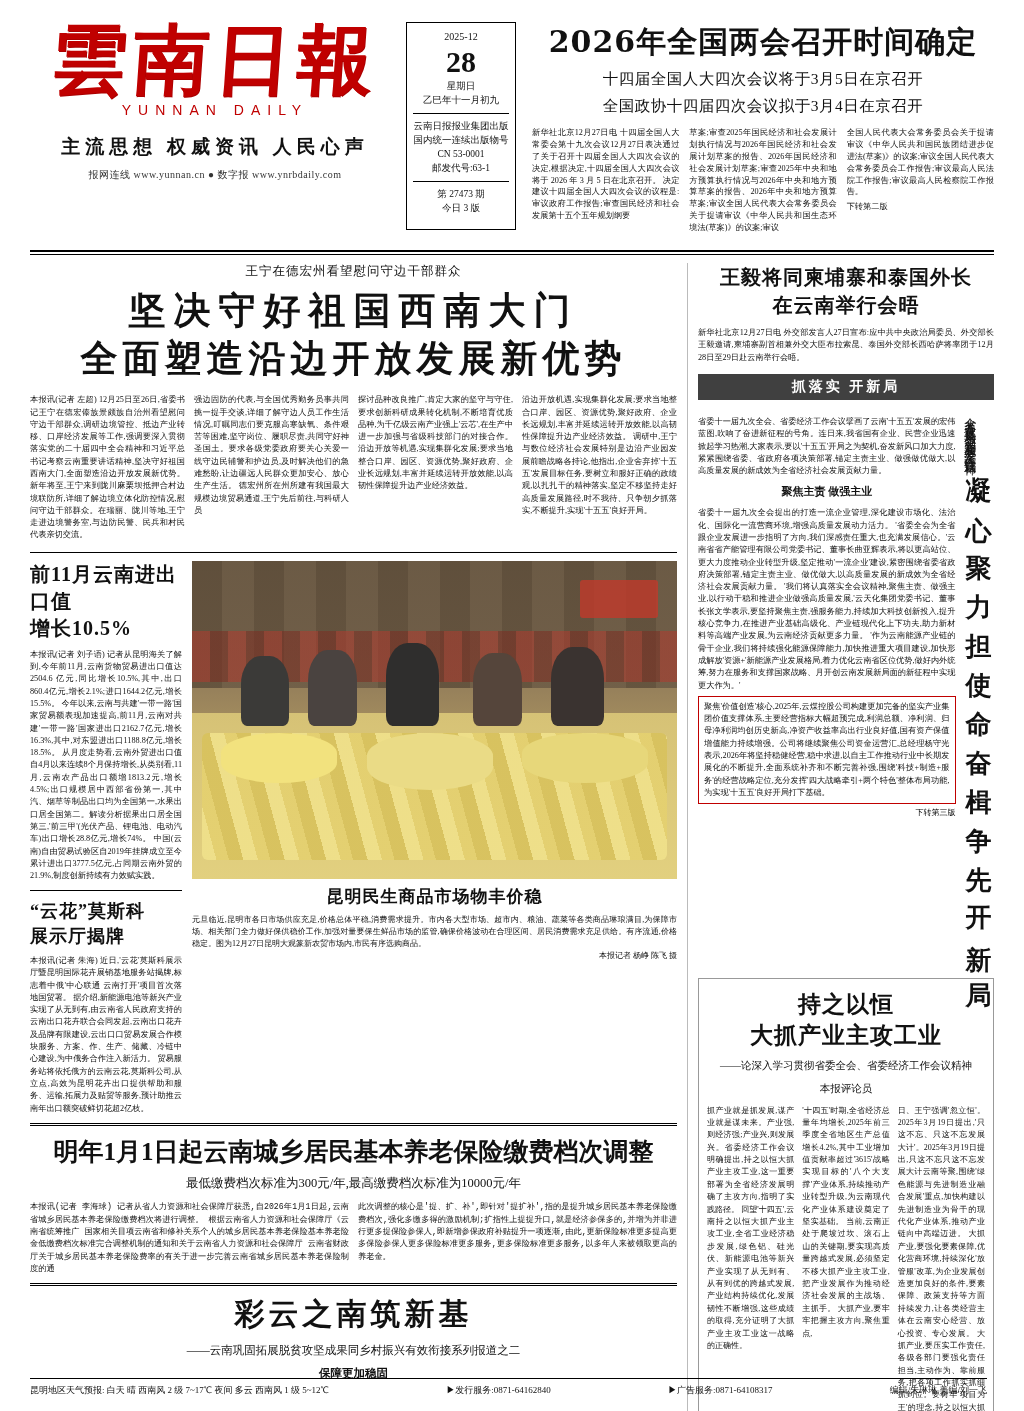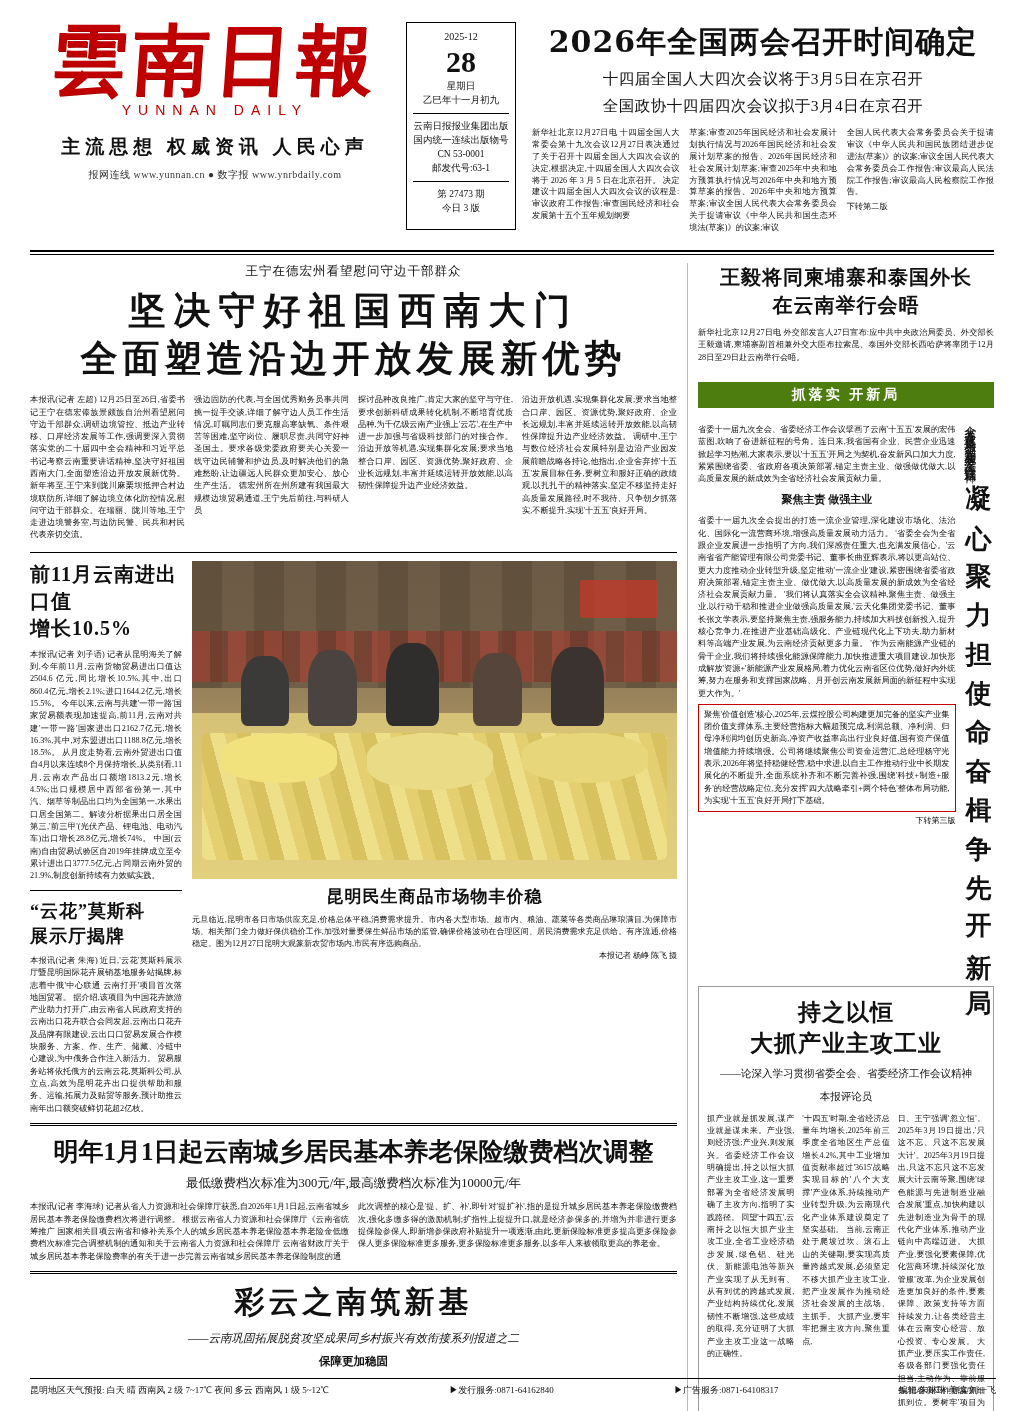--- a/index.html
+++ b/index.html
@@ -50,47 +50,47 @@
   .sub-h.small{font-size:18px;}
   .byline{font-size:8.2px;text-align:justify;line-height:1.5;margin-top:7px;}
   .photo{width:100%;height:318px;background:linear-gradient(#d8cbb0,#b9a98a);position:relative;overflow:hidden;border:0;}
   .photo-cap{font-size:17px;font-weight:bold;text-align:center;margin-top:6px;letter-spacing:1px;}
   .photo-note{font-size:8px;line-height:1.5;text-align:justify;margin-top:6px;}
   .photo-credit{text-align:right;display:block;}
 
   .hl2{font-size:25px;font-weight:bold;text-align:center;letter-spacing:0px;margin-top:10px;line-height:1.3;}
   .hl2-sub{font-size:12.5px;text-align:center;margin-top:7px;}
 
-  .three-cols{display:flex;gap:9px;margin-top:9px;font-size:8.2px;line-height:1.5;text-align:justify;}
+  .three-cols{display:flex;gap:9px;margin-top:9px;font-size:8.2px;line-height:1.5;text-align:justify;font-family:Liberation Mono, monospace;}
   .three-cols>div{flex:1;}
 
   .hl3{font-size:30px;font-weight:bold;text-align:center;letter-spacing:4px;margin-top:6px;}
-  .hl3-sub{font-size:11.5px;text-align:center;margin-top:8px;font-style:italic;}
+  .hl3-sub{font-size:11.5px;text-align:center;margin-top:8px;}
   .sect-h{font-size:11.5px;font-weight:bold;text-align:center;margin:8px 0 5px 0;}
 
   
   .r-title{font-size:20px;font-weight:bold;text-align:center;line-height:1.4;letter-spacing:1px;}
   .r-body{font-size:8.2px;line-height:1.5;text-align:justify;margin-top:8px;}
-  .banner{background:#4d7c0f;color:#fff;text-align:center;font-weight:bold;font-size:14px;padding:4px 0;letter-spacing:3px;margin:18px 0 8px 0;position:relative;}
+  .banner{background:#404040;color:#fff;text-align:center;font-weight:bold;font-size:14px;padding:4px 0;letter-spacing:3px;margin:10px 0 8px 0;position:relative;}
   .vwrap{display:flex;flex-direction:row-reverse;gap:6px;}
   .vtitle{writing-mode:vertical-rl;text-orientation:upright;font-size:26px;font-weight:bold;letter-spacing:5px;line-height:1.25;}
   .vtitle.small{font-size:12px;letter-spacing:2px;font-weight:normal;line-height:1.4;}
   .vcontent{flex:1;}
   .r-sect{font-size:11px;font-weight:bold;text-align:center;margin:7px 0 5px 0;}
   .boxed{border:1.5px solid #c00000;padding:4px 5px;font-size:8.2px;line-height:1.5;text-align:justify;margin-top:4px;}
   .turn-red{color:#000;text-align:right;display:block;font-size:8px;margin-top:3px;}
 
   .r-box{border:1px solid #999;margin-top:10px;padding:10px 8px;}
   .r-box-h{font-size:23px;font-weight:bold;text-align:center;line-height:1.35;letter-spacing:1px;}
   .r-box-sub{font-size:10.5px;text-align:center;margin-top:7px;line-height:1.5;}
   .r-box-cols{display:flex;gap:8px;margin-top:8px;font-size:8px;line-height:1.55;text-align:justify;}
   .r-box-cols>div{flex:1;}
 
   
-  .footer{position:absolute;left:30px;right:28px;bottom:14px;border-top:1px solid #000;padding-top:5px;font-size:9px;display:flex;justify-content:space-between;align-items:center;gap:16px;}
+  .footer{position:absolute;left:30px;right:37px;bottom:14px;border-top:1px solid #000;padding-top:5px;font-size:9px;display:flex;justify-content:space-between;align-items:center;gap:16px;}
   .footer span{white-space:nowrap;}
   .hr-s{border-top:1px solid #000;margin:8px 0;}
   .hr-d{border-top:3px double #000;margin:8px 0;}
 
   
   .ph-sky{position:absolute;inset:0;background:#7a6b55;}
 </style>
 </head>
 <body>
 
@@ -166,21 +166,21 @@
           <div class="sub-h">前11月云南进出口值</div>
           <div class="sub-h">增长10.5%</div>
           <div class="byline">本报讯(记者 刘子语) 记者从昆明海关了解到,今年前11月,云南货物贸易进出口值达 2504.6 亿元,同比增长10.5%,其中,出口860.4亿元,增长2.1%;进口1644.2亿元,增长15.5%。
 今年以来,云南与共建'一带一路'国家贸易额表现加速提高,前11月,云南对共建'一带一路'国家进出口2162.7亿元,增长 16.3%,其中,对东盟进出口1188.8亿元,增长18.5%。
 从月度走势看,云南外贸进出口值自4月以来连续8个月保持增长,从类别看,11月,云南农产品出口额增1813.2元,增长4.5%;出口规模居中西部省份第一,其中汽、烟草等制品出口均为全国第一,水果出口居全国第二。解读分析据果出口居全国第三,'前三甲'(光伏产品、锂电池、电动汽车)出口增长28.8亿元,增长74%。
 中国(云南)自由贸易试验区自2019年挂牌成立至今累计进出口3777.5亿元,占同期云南外贸的21.9%,制度创新持续有力效赋实践。</div>
           <div class="hr-s"></div>
           <div class="sub-h small">“云花”莫斯科</div>
           <div class="sub-h small">展示厅揭牌</div>
           <div class="byline">本报讯(记者 朱海) 近日,'云花'莫斯科展示厅暨昆明国际花卉展销基地服务站揭牌,标志着中俄'中心联通 云南打开'项目首次落地国贸署。
-据介绍,该项目为中国花卉旅游产业助力打开广,由云南省人民政府支持的云南出口花卉联合会同发起,云南出口花卉及品牌有限建设,云出口口贸易发展合作模块服务、方案、作、生产、储藏、冷链中心建设,为中俄务合作注入新活力。
+据介绍,新能源电池等新兴产业实现了从无到有,由云南省人民政府支持的云南出口花卉联合会同发起,云南出口花卉及品牌有限建设,云出口口贸易发展合作模块服务、方案、作、生产、储藏、冷链中心建设,为中俄务合作注入新活力。
 贸易服务站将依托俄方的云南云花,莫斯科公司,从立点,高效为昆明花卉出口提供帮助和服务、运输,拓展力及贴贸等服务,预计助推云南年出口额突破鲜切花超2亿枝。</div>
         </div>
 
         <div class="mid-right">
           <div class="photo">
             <div class="ph-sky" style="background:linear-gradient(#6e5c45 0%,#8a7558 30%,#a8915f 55%,#c9b36a 100%)"></div>
             <div style="position:absolute;left:0;top:0;width:100%;height:40%;background:repeating-linear-gradient(90deg,#5d4d3a 0 30px,#6b5a45 30px 62px);opacity:.85"></div>
             <div style="position:absolute;left:0;top:22%;width:100%;height:16%;background:repeating-linear-gradient(90deg,#b03a2e 0 18px,#7d2d22 18px 36px);opacity:.55"></div>
             <div style="position:absolute;left:0;bottom:0;width:100%;height:52%;background:linear-gradient(#d6c276,#e2d07f)"></div>
             <div style="position:absolute;left:2%;bottom:6%;width:96%;height:40%;background:repeating-linear-gradient(75deg,#efe08a 0 14px,#e4d070 14px 26px,#d8c25e 26px 40px);border-radius:6px;opacity:.95"></div>

